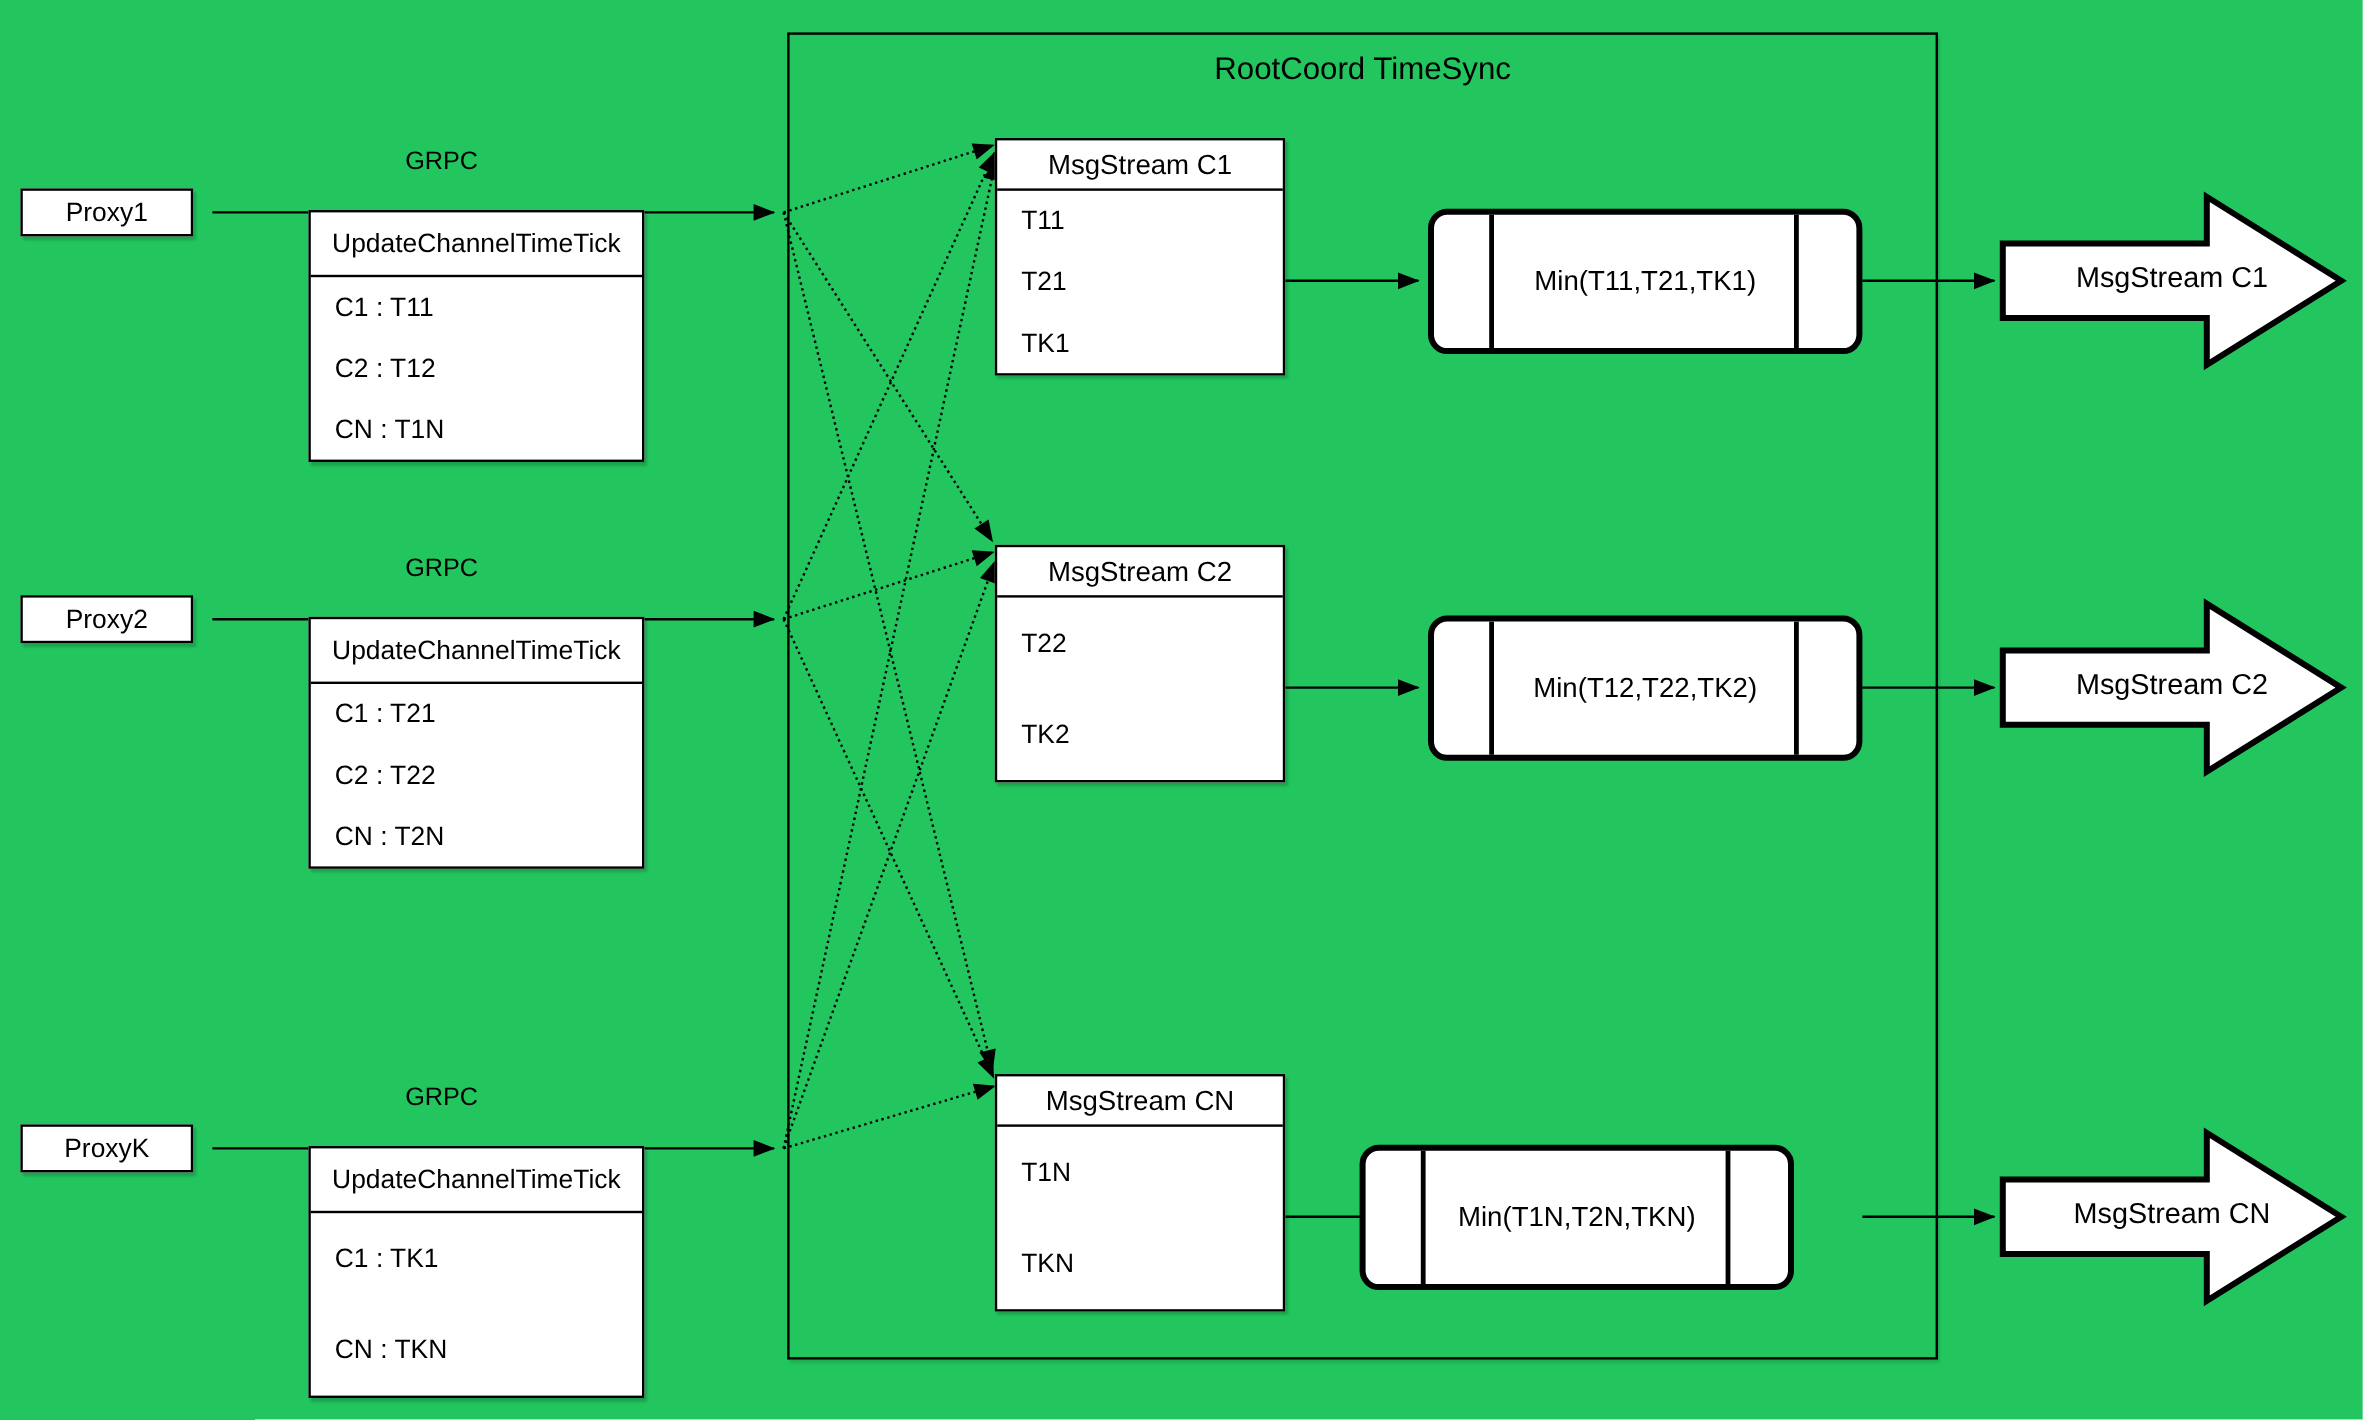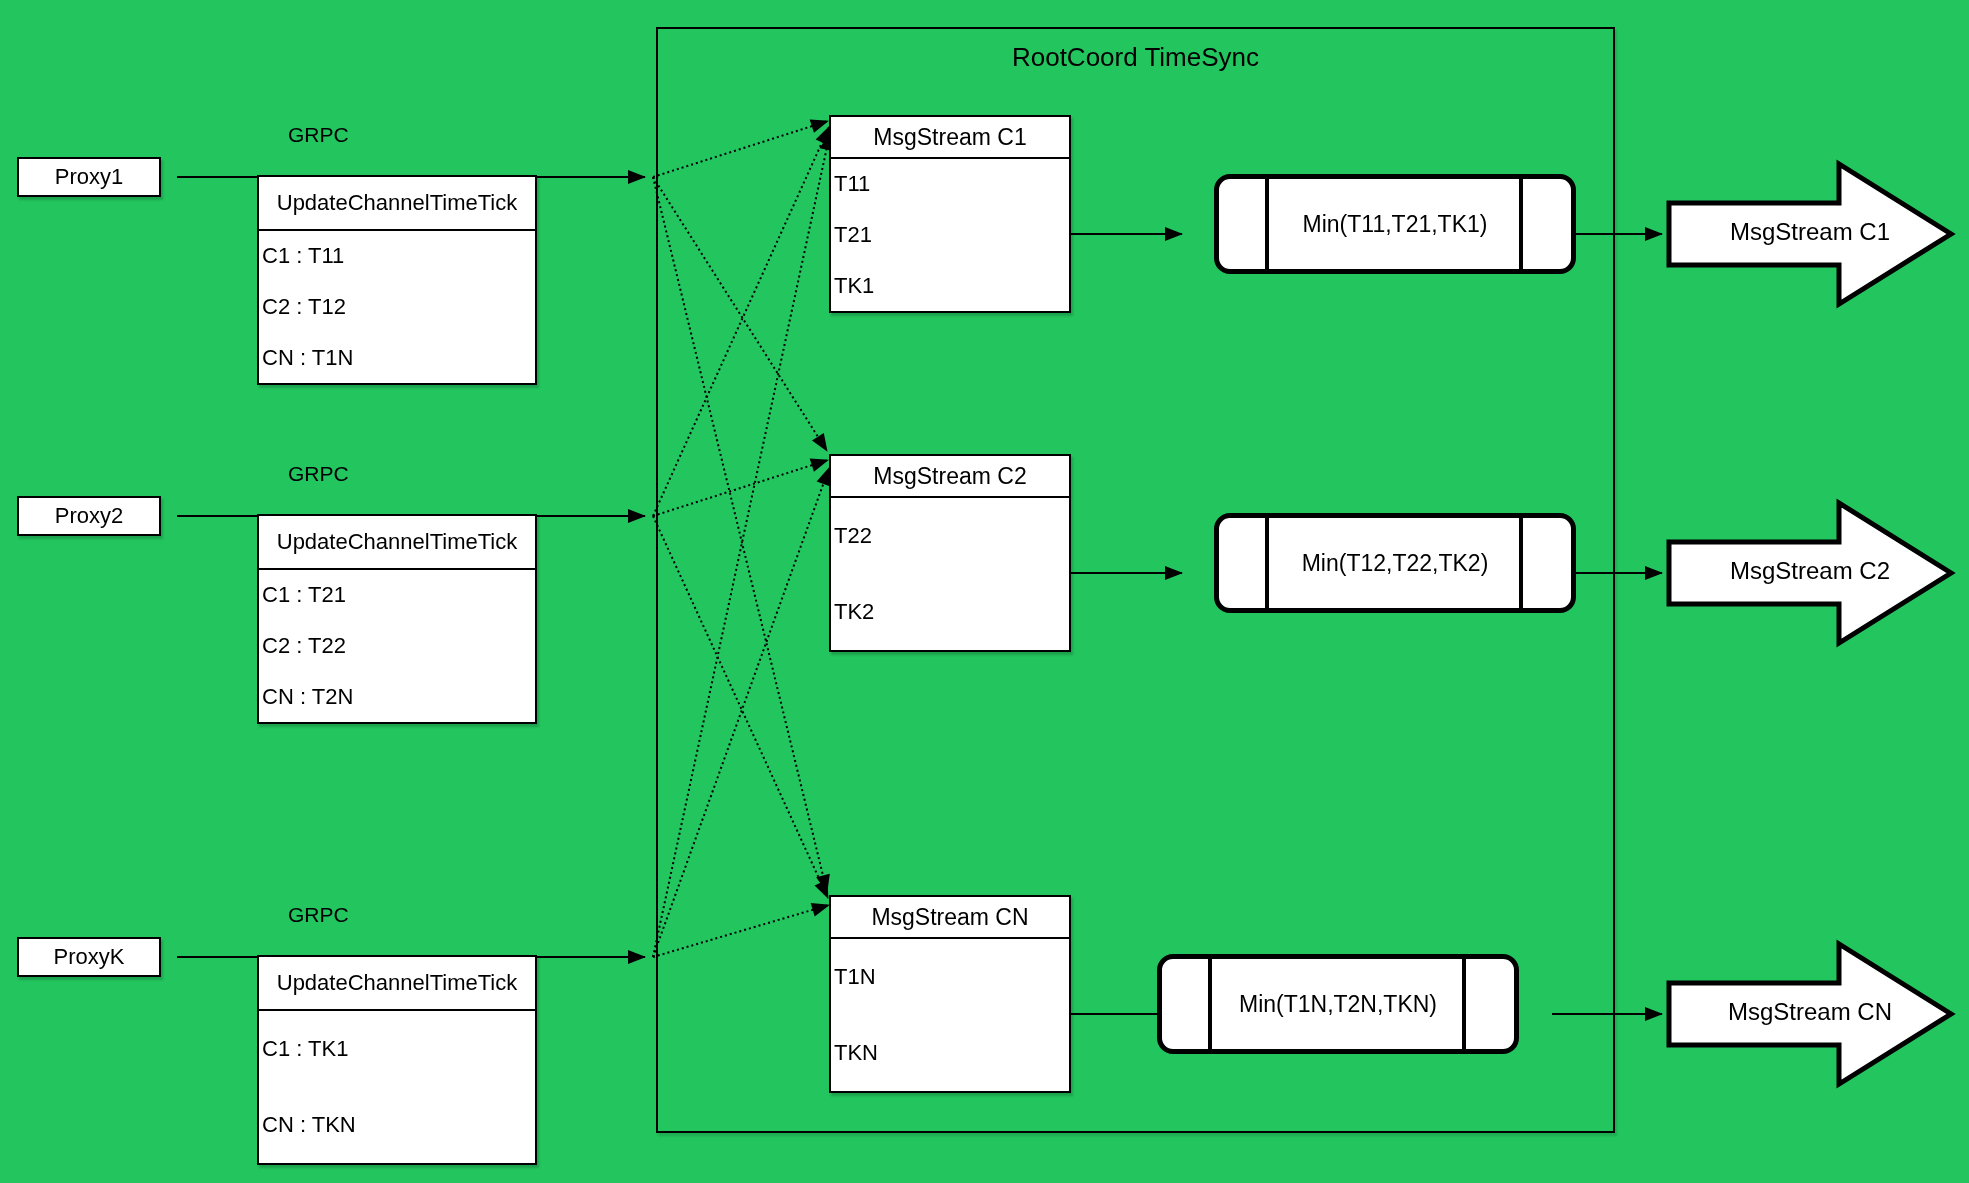--- a/index.html
+++ b/index.html
@@ -3,35 +3,35 @@
 <meta charset="utf-8">
 <style>
   html,body{margin:0;padding:0;background:#ffffff;}
   body{font-family:"Liberation Sans", sans-serif; color:#000;}
   #stage{position:relative;width:1969px;height:1183px;background:#22c55e;overflow:hidden;}
   #stage svg.connectors{position:absolute;left:0;top:0;z-index:1;}
   .box{position:absolute;background:#fff;border:2px solid #000;box-sizing:border-box;z-index:2;}
   .shadow{box-shadow:2px 3px 2px rgba(0,0,0,0.18);}
   .proxy{width:144px;height:40px;display:flex;align-items:center;justify-content:center;
          font-size:22px;}
-  .grpc{position:absolute;width:160px;font-size:21px;z-index:2;}
+  .grpc{position:absolute;width:160px;text-align:center;font-size:21px;z-index:2;}
   .rootbox{position:absolute;left:656px;top:27px;width:959px;height:1106px;
            border:2px solid #000;box-sizing:border-box;background:transparent;z-index:0;
            box-shadow:2px 3px 2px rgba(0,0,0,0.12);}
   .root-title{position:absolute;left:656px;top:42px;width:959px;text-align:center;
               font-size:26px;z-index:2;}
   .table{display:flex;flex-direction:column;}
   .t-header{border-bottom:2px solid #000;display:flex;align-items:center;justify-content:center;
             font-size:22px;flex:0 0 auto;}
   .uct .t-header{height:52px;}
   .msg .t-header{height:40px;font-size:23px;}
-  .t-row{flex:1 1 auto;display:flex;align-items:center;padding-left:3px;font-size:22px;}
-  .minbox{position:absolute;width:362px;height:100px;background:#fff;border:5px solid #000;
+  .t-row{flex:1 1 auto;display:flex;align-items:center;padding-left:20px;font-size:22px;}
+  .minbox{position:absolute;width:362px;height:121px;background:#fff;border:5px solid #000;
           border-radius:16px;box-sizing:border-box;z-index:2;
-          display:flex;align-items:center;justify-content:center;font-size:23px;margin-left:24px;}
+          display:flex;align-items:center;justify-content:center;font-size:23px;}
   .minbox .vline{position:absolute;top:0;bottom:0;width:4px;background:#000;}
   .minbox .vline.l{left:46px;}
   .minbox .vline.r{right:48px;}
   .arrow-label{position:absolute;width:240px;text-align:center;font-size:24px;z-index:3;}
 </style>
 </head>
 <body>
 
 <div id="stage">
 

